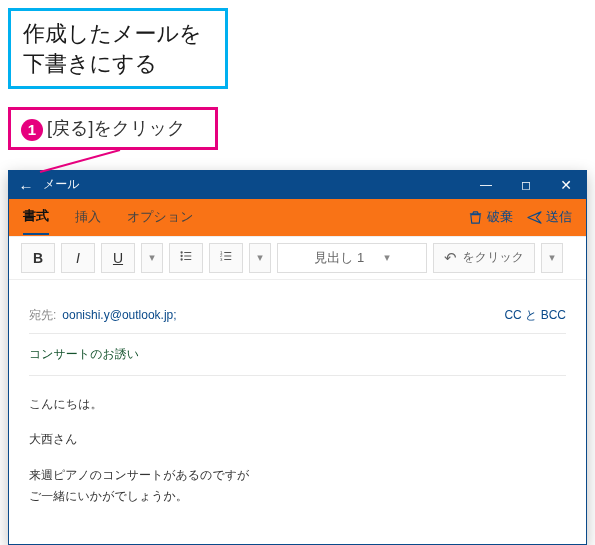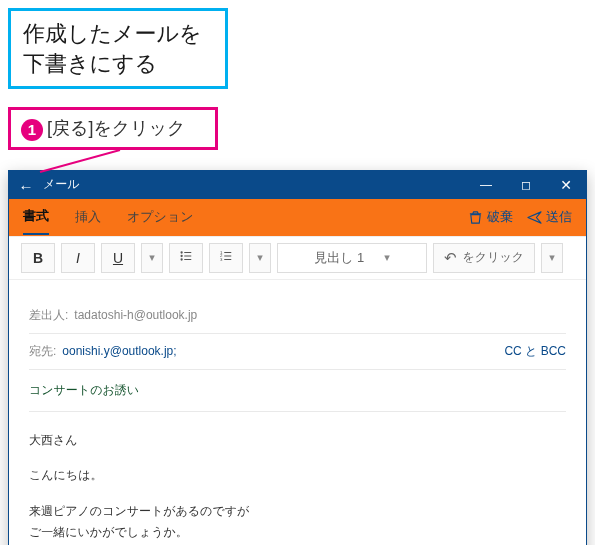--- a/index.html
+++ b/index.html
@@ -135,32 +135,28 @@
       <span class="undo-glyph">↶</span>
       <span class="lbl">をクリック</span>
     </div>
     <div class="tbtn chev">
         <span>▾</span>
       </div>
   </div>
 
   <div class="compose">
     <div class="row">
-      <span class="label">差出人:</span>
-      <span class="value">tadatoshi-h@outlook.jp</span>
-    </div>
-    <div class="row">
       <span class="label">宛先:</span>
       <span class="to-val">oonishi.y@outlook.jp;</span>
       <span class="ccbcc">CC と BCC</span>
     </div>
     <div class="subject">コンサートのお誘い</div>
     <div class="body">
+      <p>こんにちは。</p>
       <p>大西さん</p>
-      <p>こんにちは。</p>
       <p>
         <span>来週ピアノのコンサートがあるのですが</span><br>
         <span>ご一緒にいかがでしょうか。</span>
       </p>
 
     </div>
   </div>
 
 </div>
 

